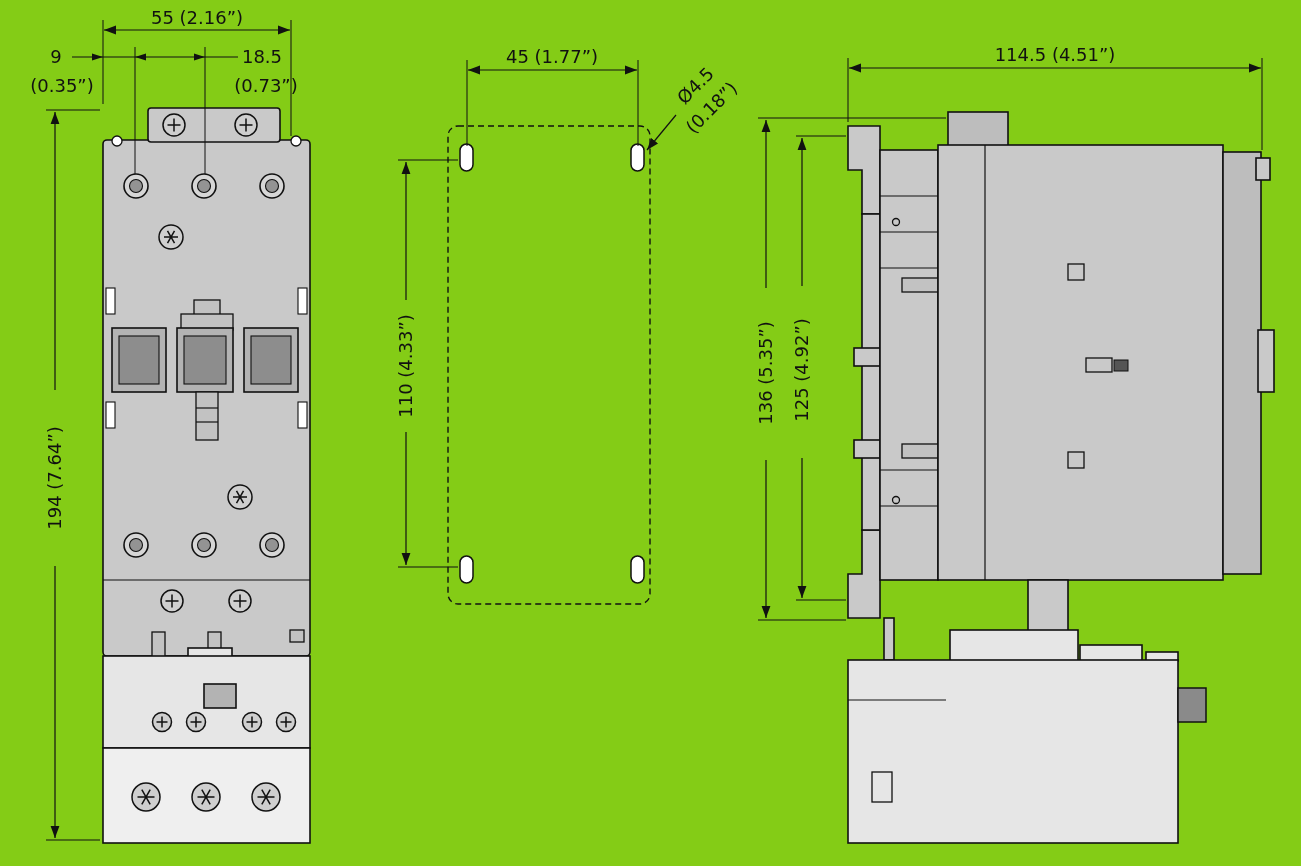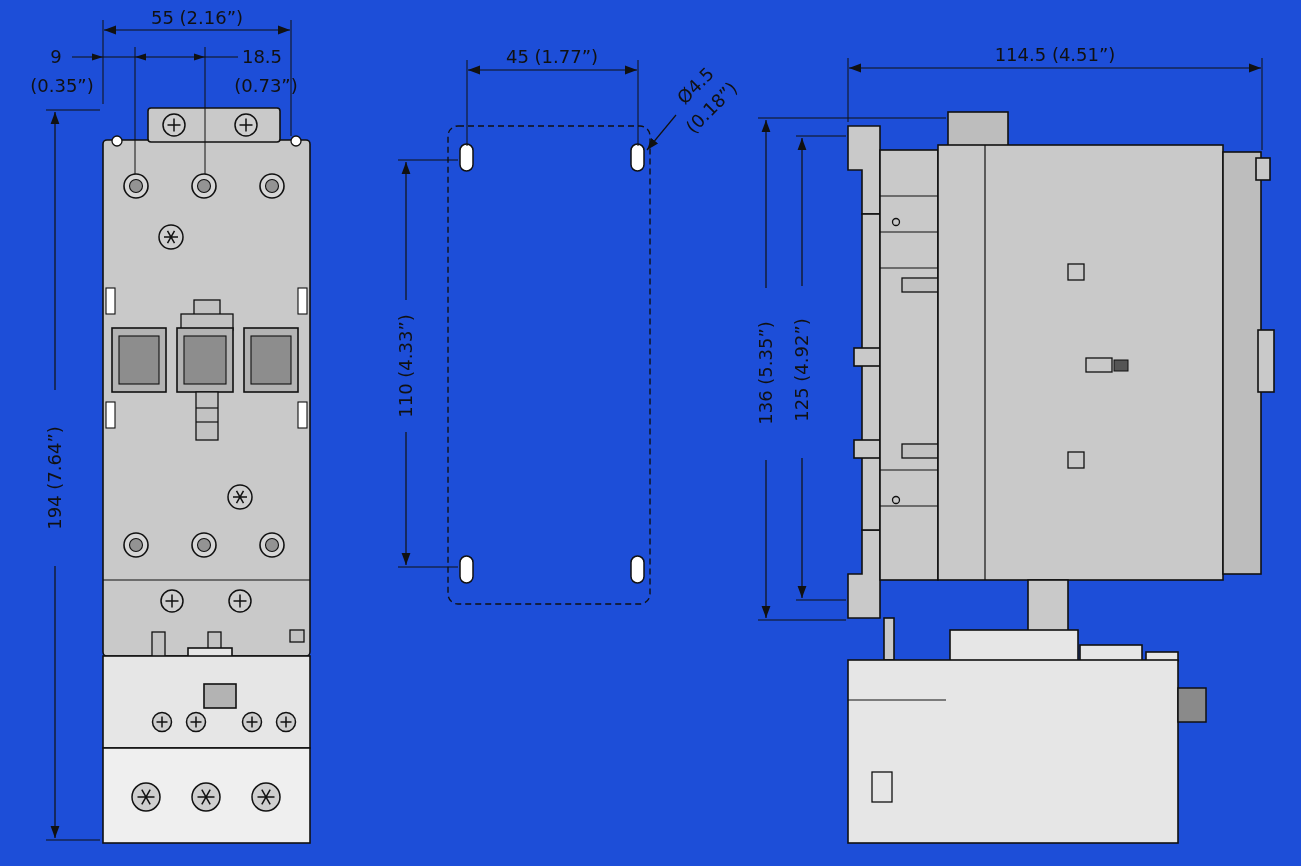--- a/index.html
+++ b/index.html
@@ -1,16 +1,16 @@
 <!DOCTYPE html>
 <html><head>
 <meta charset="utf-8">
 <style>
   html,body{margin:0;padding:0;background:#fff;}
-  .stage{width:1301px;height:866px;position:relative;background:#1d4ed8;overflow:hidden;}
+  .stage{width:1301px;height:866px;position:relative;background:#84cc16;overflow:hidden;}
   svg{display:block;}
   svg text{font-family:"DejaVu Sans","Liberation Sans",sans-serif;font-size:18px;fill:#111;text-anchor:middle;}
   .body{fill:#c9c9c9;stroke:#111;stroke-width:1.6;}
   .body2{fill:#bdbdbd;stroke:#111;stroke-width:1.6;}
   .ol1{fill:#e6e6e6;stroke:#111;stroke-width:1.6;}
   .ol2{fill:#efefef;stroke:#111;stroke-width:1.6;}
   .part{fill:#c2c2c2;stroke:#111;stroke-width:1.3;}
   .winOuter{fill:#b3b3b3;stroke:#111;stroke-width:1.6;}
   .winInner{fill:#8d8d8d;stroke:#111;stroke-width:1.1;}
   .slot{fill:#fff;stroke:#111;stroke-width:1.1;}

